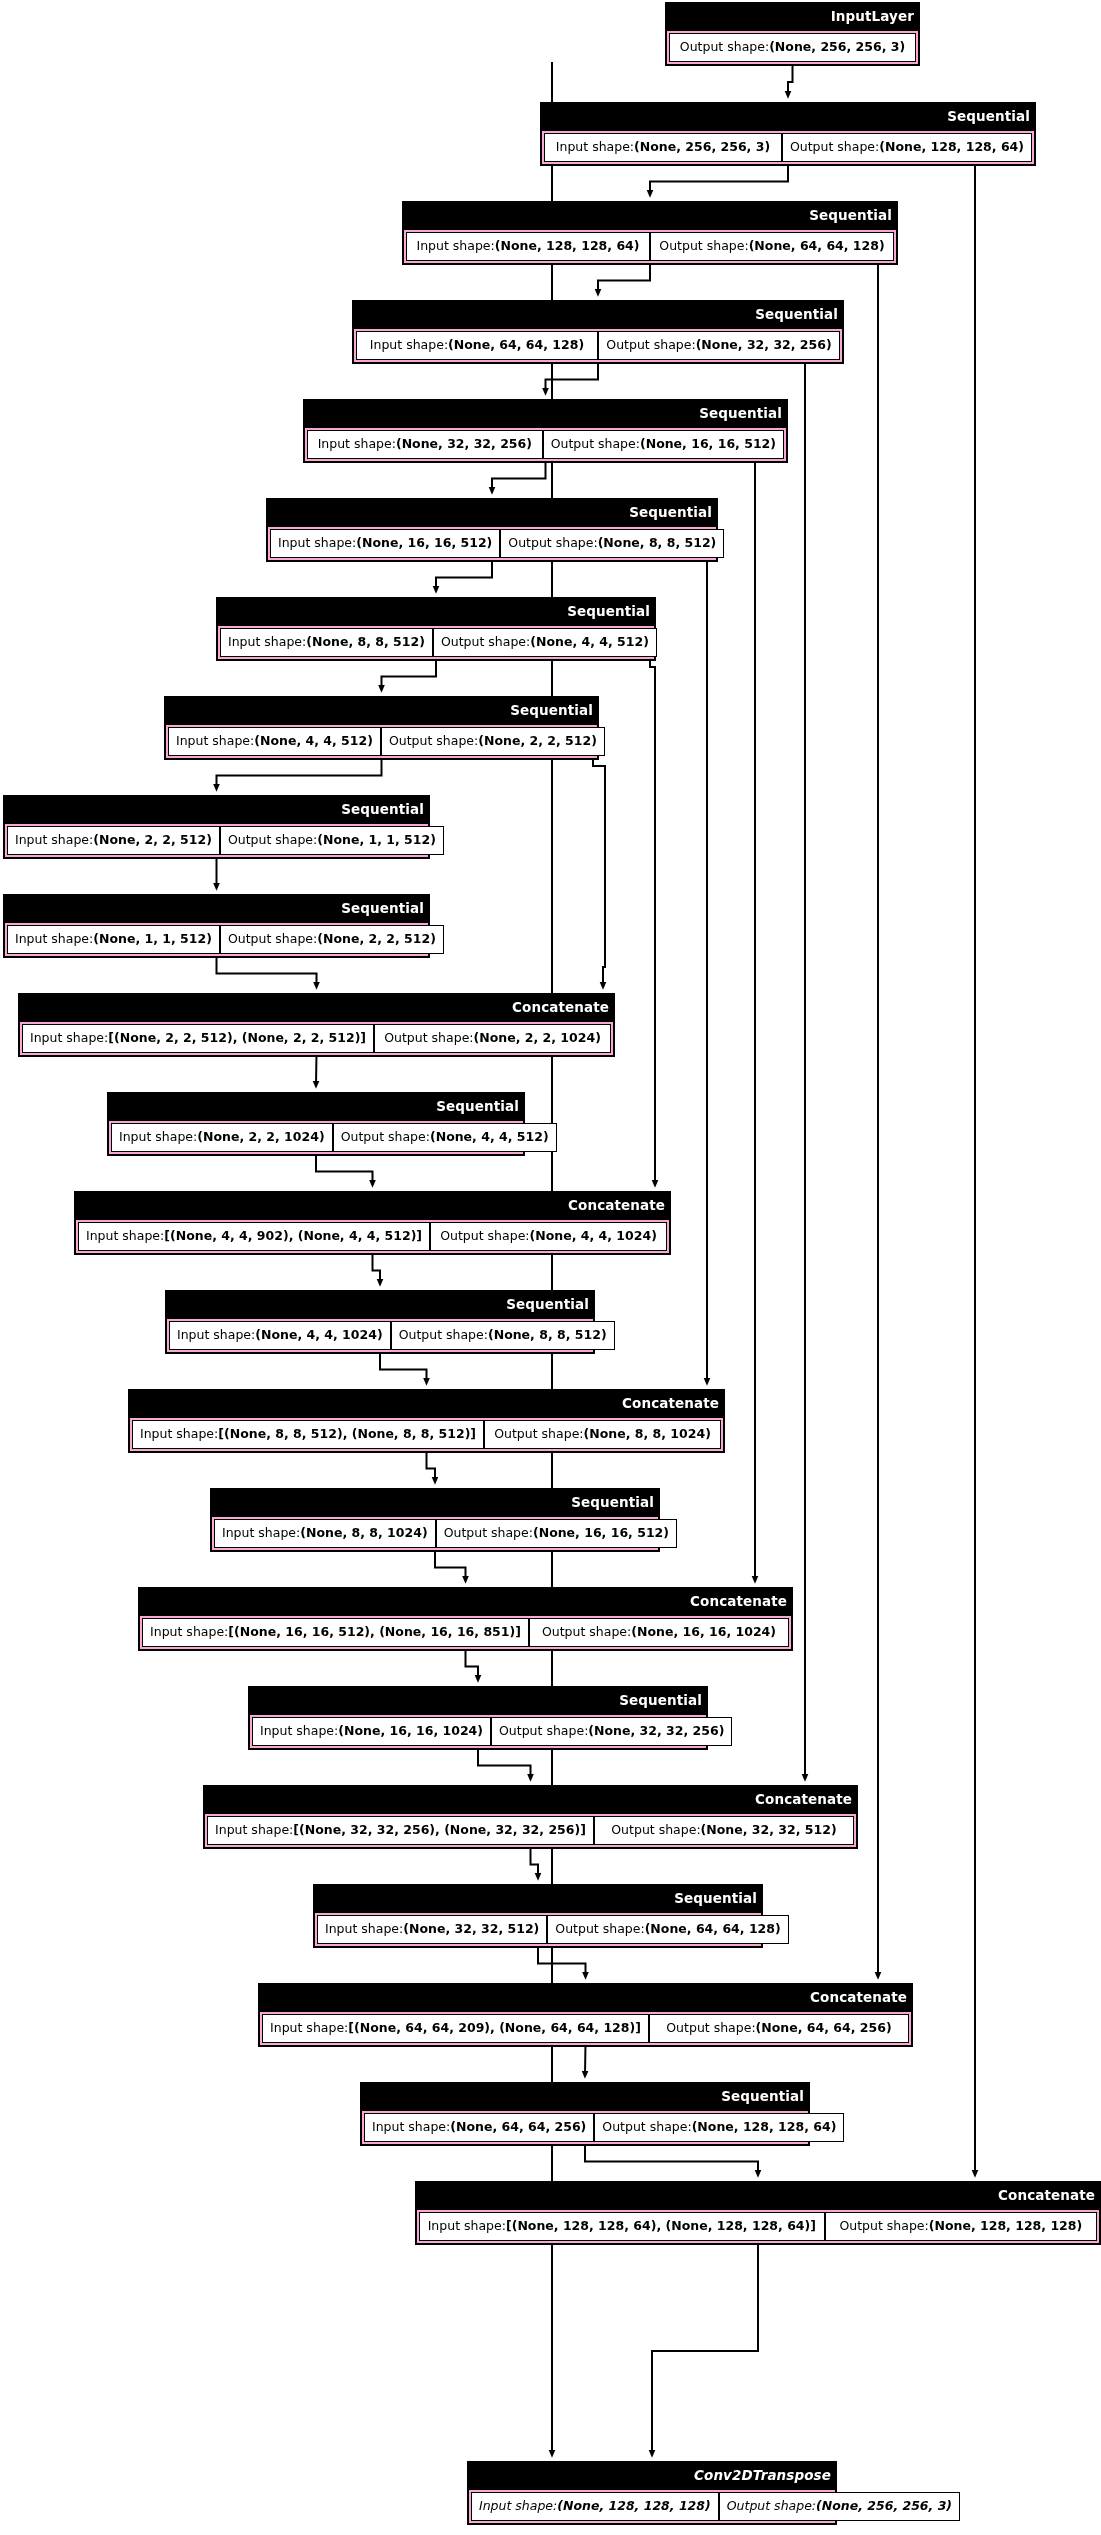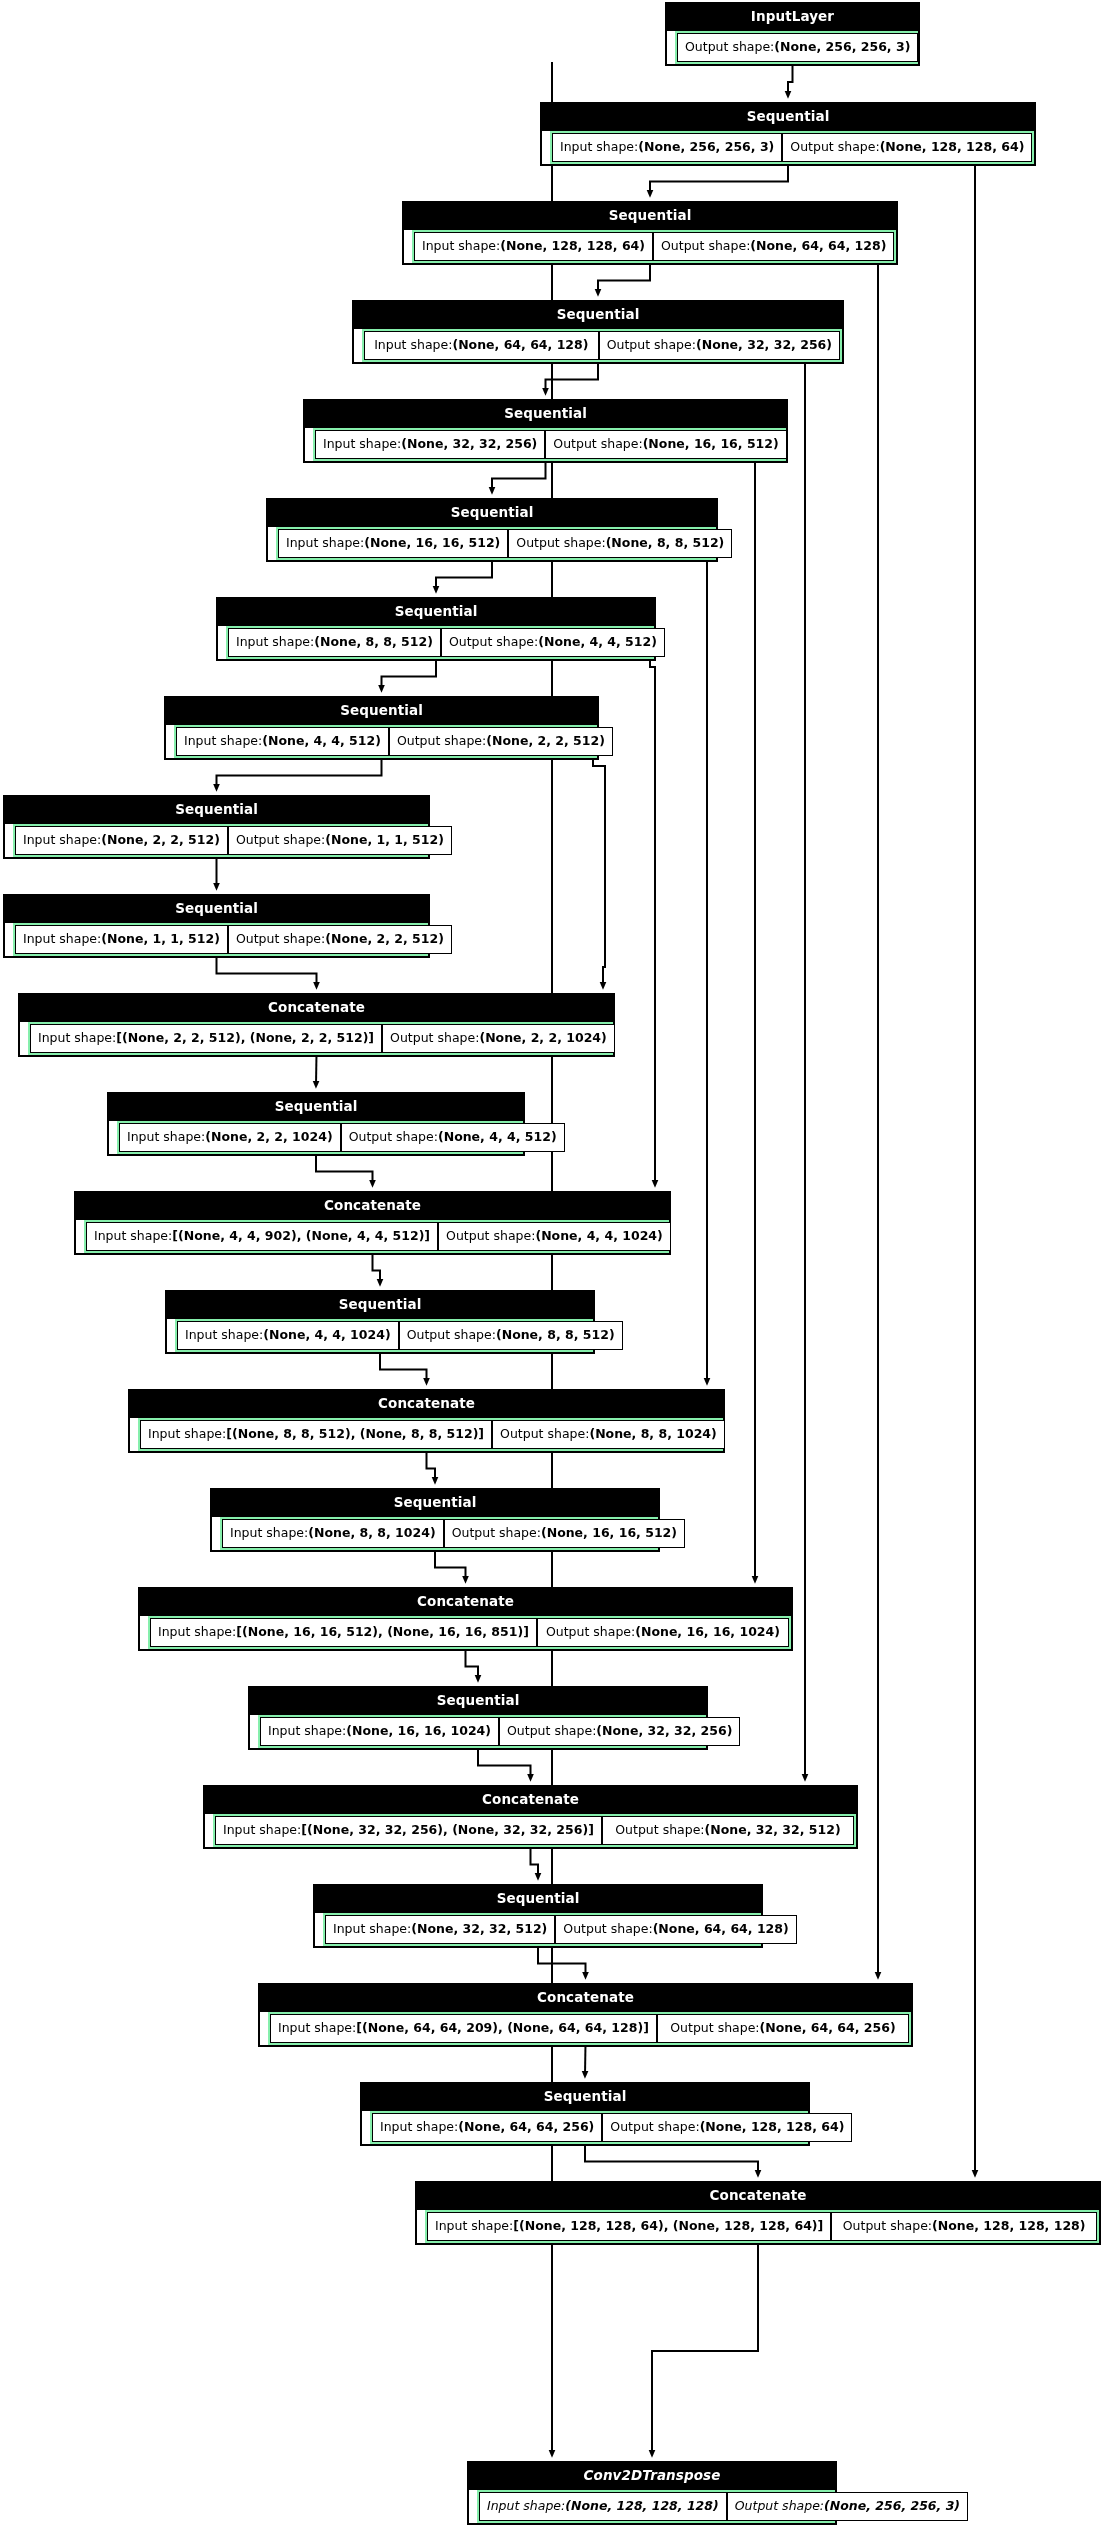--- a/index.html
+++ b/index.html
@@ -1,22 +1,22 @@
 <!DOCTYPE html>
 <html><head>
 <meta charset="utf-8">
 <style>
   html,body{margin:0;padding:0;background:#ffffff;}
   body{font-family:"DejaVu Sans","Liberation Sans",sans-serif;}
   #canvas{position:relative;width:1101px;height:2535px;background:#fff;overflow:hidden;}
   #edges{position:absolute;left:0;top:0;width:1101px;height:2535px;pointer-events:none;}
   .node{position:absolute;box-sizing:border-box;border:2px solid #000;background:#fff;}
-  .node .hdr{background:#000;color:#fff;font-weight:bold;font-size:13.5px;text-align:center;
+  .node .hdr{background:#000;color:#fff;font-weight:bold;font-size:13.5px;text-align:right;
              padding:6px 4px 7px 4px;letter-spacing:.1px;line-height:1;}
-  .node .body{display:flex;background:#86efac;padding:2px;gap:0;margin-left:8px;}
+  .node .body{display:flex;background:#f9a8d4;padding:2px;gap:0;}
   .cell{box-sizing:border-box;border:1px solid #000;background:#fff;color:#000;
         font-size:12.5px;line-height:1;padding:7px 7px 8px 7px;white-space:nowrap;
         text-align:center;flex:1 1 auto;display:flex;align-items:center;justify-content:center;}
   .cell .lbl{font-weight:normal;}
   .cell .val{font-weight:bold;}
   .cell + .cell{border-left:1px solid #000;}
 </style>
 </head>
 <body>
 

